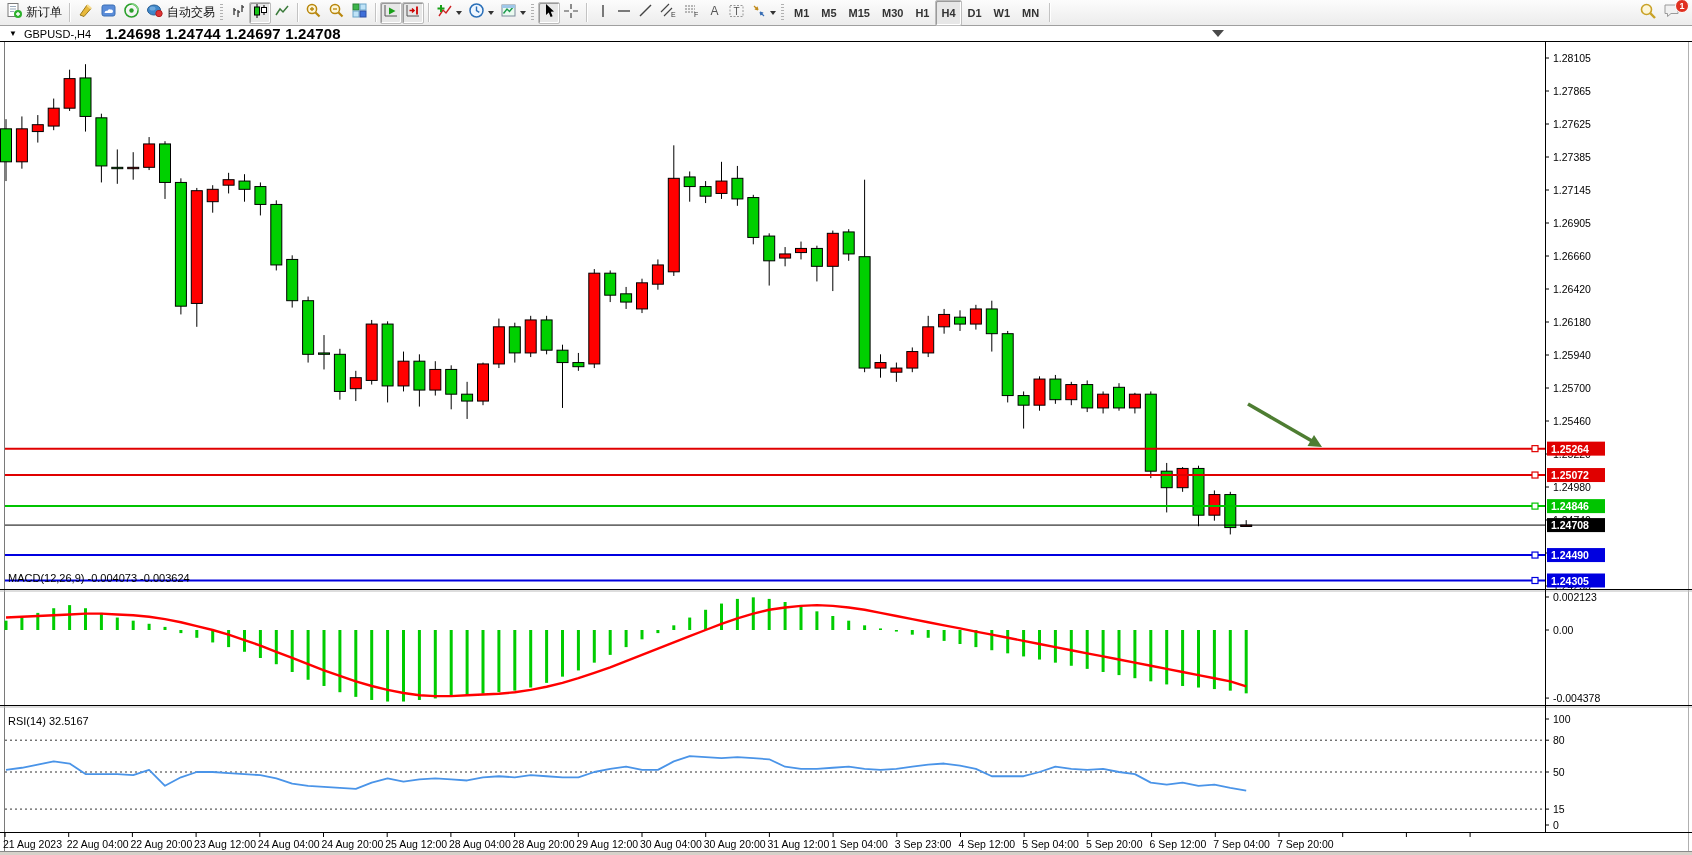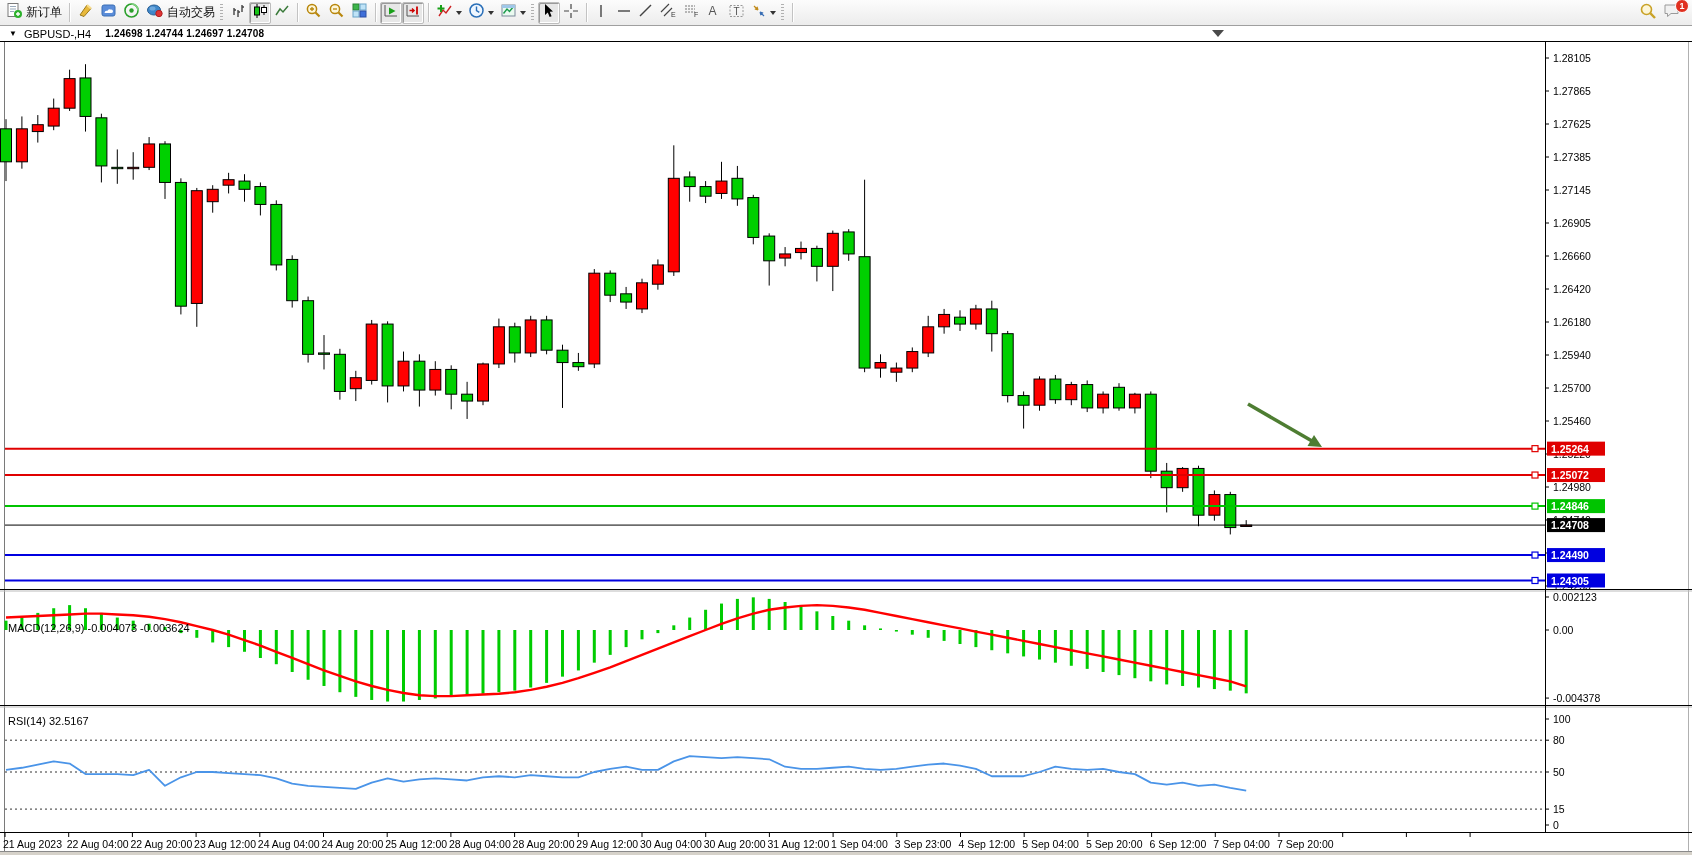--- a/index.html
+++ b/index.html
@@ -1,40 +1,40 @@
 <!DOCTYPE html>
 <html><head>
 <meta charset="utf-8">
 <style>
   html,body{margin:0;padding:0;width:1692px;height:855px;overflow:hidden;background:#fff;
     font-family:"Liberation Sans","DejaVu Sans",sans-serif;}
   
   #toolbar{position:absolute;top:0;left:0;width:1692px;height:26px;
     background:linear-gradient(#fcfcfc,#ececec);border-bottom:1px solid #9f9f9f;
     display:flex;align-items:center;padding-left:3px;box-sizing:border-box;}
-  .tb-btn{height:22px;min-width:22px;display:flex;align-items:center;justify-content:flex-start;
+  .tb-btn{height:22px;min-width:22px;display:flex;align-items:center;justify-content:flex-end;
     border:1px solid transparent;border-radius:2px;padding:0 2px;box-sizing:border-box;flex:0 0 auto;}
   .tb-btn.pressed{background:#e7e7e7;box-shadow:inset 1px 1px 0 #9a9a9a,inset -1px -1px 0 #ffffff;border-color:#bdbdbd;}
   .tb-label{font-size:12px;color:#111;margin-left:3px;white-space:nowrap;}
   .tb-sep{width:1px;height:19px;background:#c3c3c3;box-shadow:1px 0 0 #fff;margin:0 4px;flex:0 0 auto;}
   .tb-handle{width:3px;height:18px;margin:0 4px 0 2px;flex:0 0 auto;
     background:repeating-linear-gradient(180deg,#b0b0b0 0 1px,rgba(0,0,0,0) 1px 3px);}
   .caret{width:0;height:0;border-left:3px solid transparent;border-right:3px solid transparent;
     border-top:4px solid #333;margin-left:3px;}
   .tf-btn{font-size:11px;font-weight:bold;color:#333;padding:2px 5px;height:20px;display:flex;align-items:center;border:1px solid transparent;border-radius:2px;flex:0 0 auto;}
   .tf-btn.active{background:#e7e7e7;box-shadow:inset 1px 1px 0 #9a9a9a,inset -1px -1px 0 #fff;border-color:#bdbdbd;}
   #tb-right{margin-left:auto;display:flex;align-items:center;margin-right:8px;}
   .badge{position:absolute;top:-4px;right:-6px;background:#e03020;color:#fff;font-size:9px;font-weight:bold;
     border-radius:7px;min-width:12px;height:12px;line-height:12px;text-align:center;border:1px solid #fff;}
   
   #title-strip{position:absolute;top:26px;left:0;width:1692px;height:16px;background:#fff;
     border-bottom:1px solid #000;box-sizing:border-box;display:flex;align-items:center;}
   #title-tri{font-size:8px;color:#000;margin:0 7px 0 9px;}
   #title-symbol{font-size:11px;font-weight:normal;color:#000;}
-  #title-ohlc{font-size:10px;font-weight:bold;color:#000;margin-left:14px;letter-spacing:0.2px;}
+  #title-ohlc{font-size:15px;font-weight:bold;color:#000;margin-left:14px;letter-spacing:0.2px;}
   .pane-label{position:absolute;font-size:11px;color:#000;z-index:6;}
   #chart-svg{position:absolute;top:0;left:0;z-index:5;pointer-events:none;}
   #bottom-strip{position:absolute;left:0;bottom:0;width:1692px;height:4px;background:#d6d2ca;border-top:1px solid #8a8a8a;box-sizing:border-box;}
   svg text{font-family:"Liberation Sans","DejaVu Sans",sans-serif;}
 </style>
 </head>
 <body>
 
 <div id="toolbar">
   <div class="tb-btn">
@@ -256,20 +256,31 @@
   <div class="tb-btn">
     <span>
       <svg width="16" height="16" viewBox="0 0 16 16">
           <path d="M3 3l4 4 M7 7l-1-3.2 M7 7l-3.2-1" stroke="#c08a1a" stroke-width="1.2" fill="none"></path>
           <path d="M13 13l-4-4 M9 9l1 3.2 M9 9l3.2 1" stroke="#3a6fb5" stroke-width="1.2" fill="none"></path>
         </svg>
     </span>
     <span class="caret"></span>
   </div>
   <div class="tb-handle"></div>
+  <div id="tf-group" style="display:flex;align-items:center;">
+    <div class="tf-btn">M1</div>
+    <div class="tf-btn">M5</div>
+    <div class="tf-btn">M15</div>
+    <div class="tf-btn">M30</div>
+    <div class="tf-btn">H1</div>
+    <div class="tf-btn active">H4</div>
+    <div class="tf-btn">D1</div>
+    <div class="tf-btn">W1</div>
+    <div class="tf-btn">MN</div>
+  </div>
   <div class="tb-sep"></div>
   <div id="tb-right">
     <div class="tb-btn">
       <span>
         <svg width="18" height="18" viewBox="0 0 18 18">
             <circle cx="7.5" cy="7.5" r="5" fill="#fdf6d8" stroke="#c9a227" stroke-width="1.6"></circle>
             <line x1="11.2" y1="11.2" x2="16" y2="16" stroke="#c9a227" stroke-width="2.4"></line>
           </svg>
       </span>
     </div>
@@ -283,21 +294,21 @@
     </div>
   </div>
 </div>
 
 <div id="title-strip">
   <span id="title-tri">▼</span>
   <span id="title-symbol">GBPUSD-,H4</span>
   <span id="title-ohlc">1.24698 1.24744 1.24697 1.24708</span>
 </div>
 
-<div class="pane-label" style="left:8px;top:622px;">MACD(12,26,9) -0.004073 -0.003624</div>
+<div class="pane-label" style="left:8px;top:572px;">MACD(12,26,9) -0.004073 -0.003624</div>
 <div class="pane-label" style="left:8px;top:715px;">RSI(14) 32.5167</div>
 
 <svg id="chart-svg" width="1692" height="855">
     <line x1="4.5" y1="42" x2="4.5" y2="851" stroke="#7a7a7a" stroke-width="1"></line>
     <line x1="1688.5" y1="42" x2="1688.5" y2="851" stroke="#b0b0b0" stroke-width="1"></line>
     <line x1="0" y1="589.5" x2="1692" y2="589.5" stroke="#000" stroke-width="1.2"></line>
     <line x1="0" y1="591" x2="1692" y2="591" stroke="#bbb" stroke-width="1"></line>
     <line x1="0" y1="705.5" x2="1692" y2="705.5" stroke="#000" stroke-width="1.2"></line>
     <line x1="0" y1="707" x2="1692" y2="707" stroke="#bbb" stroke-width="1"></line>
     <line x1="0" y1="832.5" x2="1692" y2="832.5" stroke="#000" stroke-width="1"></line>

